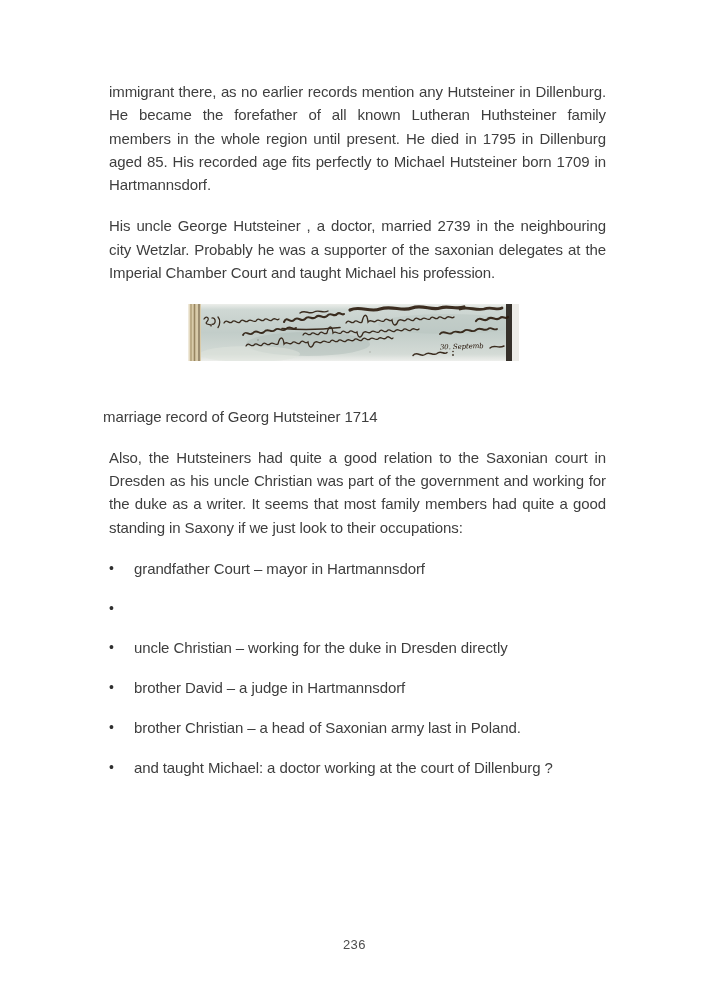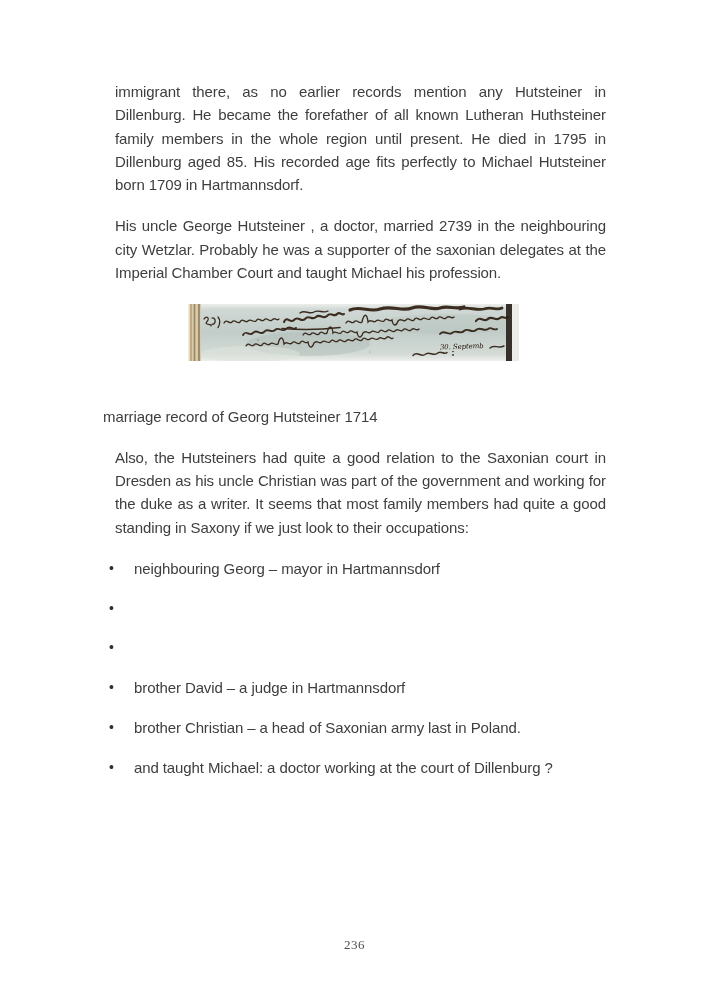--- a/index.html
+++ b/index.html
@@ -15,21 +15,21 @@
     position: absolute;
     left: 103px;
     top: 80px;
     width: 503px;
     color: #3e3e3e;
     font-size: 15px;
     line-height: 23.3px;
     letter-spacing: -0.1px;
   }
   p.para {
-    margin: 0 0 18px 12px;
+    margin: 0 0 18px 6px;
     text-align: justify;
   }
   p.caption {
     margin: 0 0 17px 0;
     text-align: left;
   }
   figure.scan {
     display: block;
     margin: 20px 0 44px 85px;
     width: 331px;
@@ -49,21 +49,21 @@
     padding-left: 6px;
     font-size: 14px;
     color: #2f2f2f;
   }
   .pagenum {
     position: absolute;
     left: 0;
     right: 0;
     top: 937px;
     text-align: center;
-    font-family: Liberation Serif, serif;
+    font-family: Liberation Sans, sans-serif;
     font-size: 13px;
     color: #4d4d4d;
     letter-spacing: 0.5px;
   }
 </style>
 </head>
 <body>
 
 <div class="page">
   <div class="content">
@@ -137,27 +137,28 @@
     </figure>
 
     <p class="caption">marriage record of Georg Hutsteiner 1714</p>
 
 
     <p class="para">Also, the Hutsteiners had quite a good relation to the Saxonian court in Dresden as his uncle Christian was part of the government and working for the duke as a writer. It seems that most family members had quite a good standing in Saxony if we just look to their occupations:</p>
 
     <ul class="bullets">
       <li class="bullet-item">
         <span class="dot">•</span>
-        <span>neighbouring Georg – mayor in Hartmannsdorf</span>
+        <span>grandfather Court – mayor in Hartmannsdorf</span>
       </li>
       <li class="bullet-item">
         <span class="dot">•</span>
       </li>
       <li class="bullet-item">
         <span class="dot">•</span>
+        <span>uncle Christian – working for the duke in Dresden directly</span>
       </li>
       <li class="bullet-item">
         <span class="dot">•</span>
         <span>brother David – a judge in Hartmannsdorf</span>
       </li>
       <li class="bullet-item">
         <span class="dot">•</span>
         <span>brother Christian – a head of Saxonian army last in Poland.</span>
       </li>
       <li class="bullet-item">

